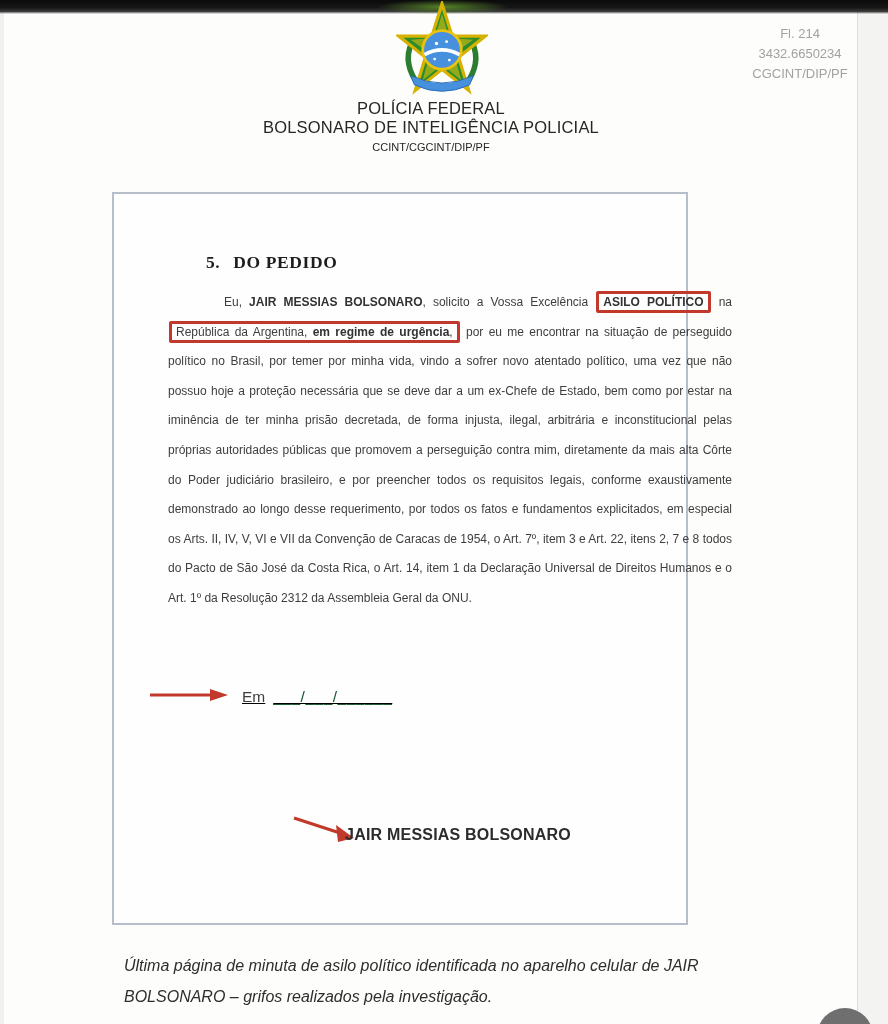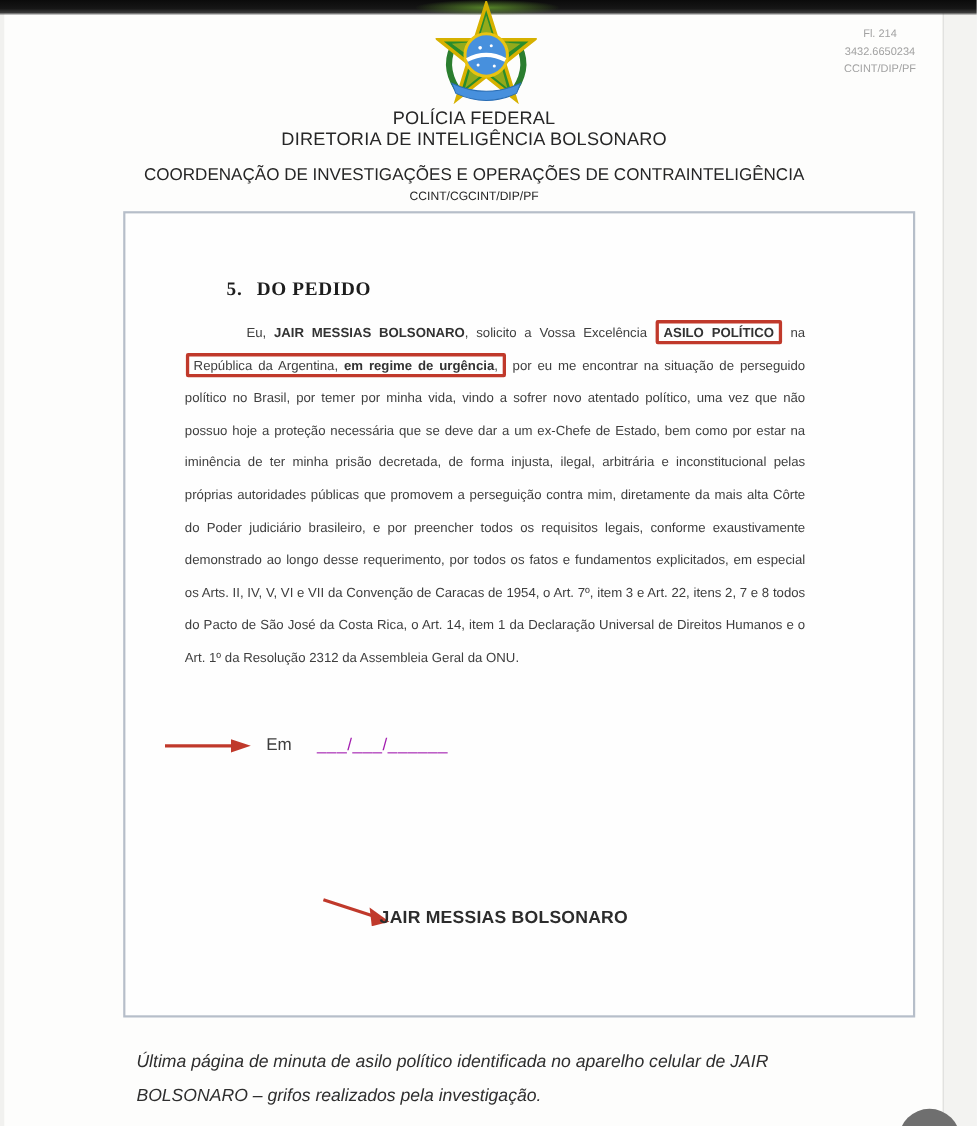--- a/index.html
+++ b/index.html
@@ -10,40 +10,40 @@
   }
   .scan{position:absolute;left:4px;top:0;width:853px;height:1024px;background:#fdfdfc;}
   .left-gutter{position:absolute;left:0;top:0;width:4px;height:1024px;background:#f1f1ef;}
   .right-gutter{position:absolute;left:857px;top:0;width:31px;height:1024px;background:#f3f3f1;border-left:1px solid #dddddb;}
   .top-bar{position:absolute;left:0;top:0;width:888px;height:14px;
     background:linear-gradient(to bottom,#0b0b0b 0%,#161616 55%,#3b3b3b 82%,rgba(90,90,90,0) 100%);}
   .crest-glow{position:absolute;left:378px;top:0;width:130px;height:14px;
     background:radial-gradient(ellipse at center,rgba(96,150,44,.85),rgba(96,150,44,0) 72%);}
   .crest{position:absolute;left:396px;top:1px;width:92px;height:96px;filter:blur(.4px) saturate(1.05);}
   .stamp{position:absolute;left:748px;top:24px;width:104px;text-align:center;
-    color:#a2a2a2;font-size:10px;line-height:1.55;}
+    color:#a2a2a2;font-size:13px;line-height:1.55;}
   .hdr{position:absolute;left:0;top:99px;width:862px;text-align:center;color:#262626;}
   .hdr .l1{font-size:16.5px;letter-spacing:.2px;line-height:19px;}
   .hdr .l2{font-size:15.5px;line-height:18px;margin-top:14px;}
   .hdr .l2b{font-size:11px;line-height:18px;margin-top:1px;}
-  .doc{position:absolute;left:112px;top:192px;width:720px;height:733px;
+  .doc{position:absolute;left:112px;top:192px;width:576px;height:733px;
     background:#fefefe;border:2px solid #b6bec9;box-sizing:border-box;}
   .sec-title{position:absolute;left:92px;top:58px;
     font-family:"Liberation Serif", serif;font-weight:bold;font-size:17.5px;
     color:#1d1d1d;letter-spacing:.6px;}
   .sec-title .num{margin-right:13px;}
   .para{position:absolute;left:54px;top:94px;width:564px;
     font-size:12px;line-height:29.6px;color:#3e3e3e;
     text-align:justify;text-indent:56px;margin:0;}
   .para b{color:#323232;}
   .red-box{border:3px solid #c0392b;border-radius:2px;padding:1px 4px;margin:0 1px;
     -webkit-box-decoration-break:clone;box-decoration-break:clone;}
-  .date-row{position:absolute;left:34px;top:475px;display:flex;align-items:center;}
+  .date-row{position:absolute;left:34px;top:494px;display:flex;align-items:flex-start;text-decoration:underline;}
   .date-row .em{font-size:15.5px;color:#3e3e3e;margin-left:12px;}
-  .date-row .blanks{font-size:15.5px;color:#a21caf;margin-left:23px;letter-spacing:.5px;}
+  .date-row .blanks{font-size:15.5px;color:#14532d;margin-left:8px;letter-spacing:.5px;}
   .sig-arrow{position:absolute;left:178px;top:620px;}
   .sig-block{position:absolute;left:0;top:632px;width:688px;text-align:center;}
   .sig-name{font-size:16px;font-weight:bold;color:#2c2c2c;letter-spacing:.2px;}
   .sig-title{font-size:15px;color:#474747;margin-top:11px;}
   .caption{position:absolute;left:124px;top:950px;width:640px;
     font-style:italic;font-size:16px;line-height:31px;color:#2e2e2e;}
   .fab{position:absolute;left:817px;top:1008px;width:56px;height:56px;border-radius:50%;
     background:#6f6f6f;border:none;cursor:pointer;}
 </style>
 </head>
@@ -66,27 +66,26 @@
     <circle cx="55" cy="42" r="1.5" fill="#fff"></circle>
   <circle cx="50" cy="51" r="1.5" fill="#fff"></circle>
     <circle cx="42" cy="61" r="1.5" fill="#fff"></circle>
   <circle cx="58" cy="62" r="1.5" fill="#fff"></circle>
   <path d="M16,79 Q50,95 84,79 L80,89 Q50,103 20,89 Z" fill="#4a90d9" stroke="#2b6cb0" stroke-width="1"></path>
 </svg>
 
 <div class="stamp">
   <div>Fl. 214</div>
   <div>3432.6650234</div>
-  <div>CCINT/DIP/PF</div>
+  <div>CGCINT/DIP/PF</div>
 </div>
 
 <div class="hdr">
   <div class="l1">POLÍCIA FEDERAL</div>
-  <div class="l1">DIRETORIA DE INTELIGÊNCIA BOLSONARO</div>
-  <div class="l2">COORDENAÇÃO DE INVESTIGAÇÕES E OPERAÇÕES DE CONTRAINTELIGÊNCIA</div>
+  <div class="l1">BOLSONARO DE INTELIGÊNCIA POLICIAL</div>
   <div class="l2b">CCINT/CGCINT/DIP/PF</div>
 </div>
 
 <div class="doc">
 
   <div class="sec-title"><span class="num">5.</span><span>DO PEDIDO</span></div>
 
   <p class="para"><span>Eu, </span><b>JAIR MESSIAS BOLSONARO</b><span>, solicito a Vossa Excelência </span><b class="red-box">ASILO POLÍTICO</b><span> na </span><span class="red-box"><span>República da Argentina, </span><b>em regime de urgência</b><span>,</span></span><span> por eu me encontrar na situação de perseguido político no Brasil, por temer por minha vida, vindo a sofrer novo atentado político, uma vez que não possuo hoje a proteção necessária que se deve dar a um ex-Chefe de Estado, bem como por estar na iminência de ter minha prisão decretada, de forma injusta, ilegal, arbitrária e inconstitucional pelas próprias autoridades públicas que promovem a perseguição contra mim, diretamente da mais alta Côrte do Poder judiciário brasileiro, e por preencher todos os requisitos legais, conforme exaustivamente demonstrado ao longo desse requerimento, por todos os fatos e fundamentos explicitados, em especial os Arts. II, IV, V, VI e VII da Convenção de Caracas de 1954, o Art. 7º, item 3 e Art. 22, itens 2, 7 e 8 todos do Pacto de São José da Costa Rica, o Art. 14, item 1 da Declaração Universal de Direitos Humanos e o Art. 1º da Resolução 2312 da Assembleia Geral da ONU.</span></p>
 
   <div class="date-row">

